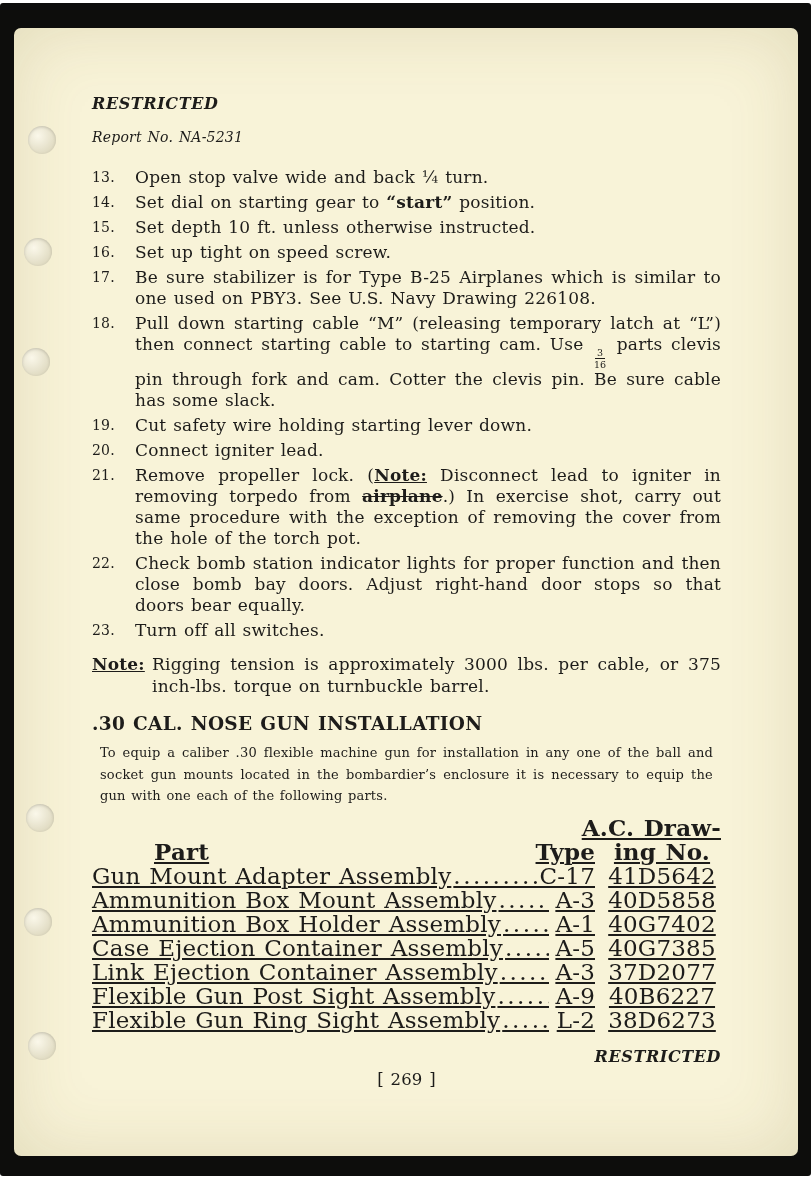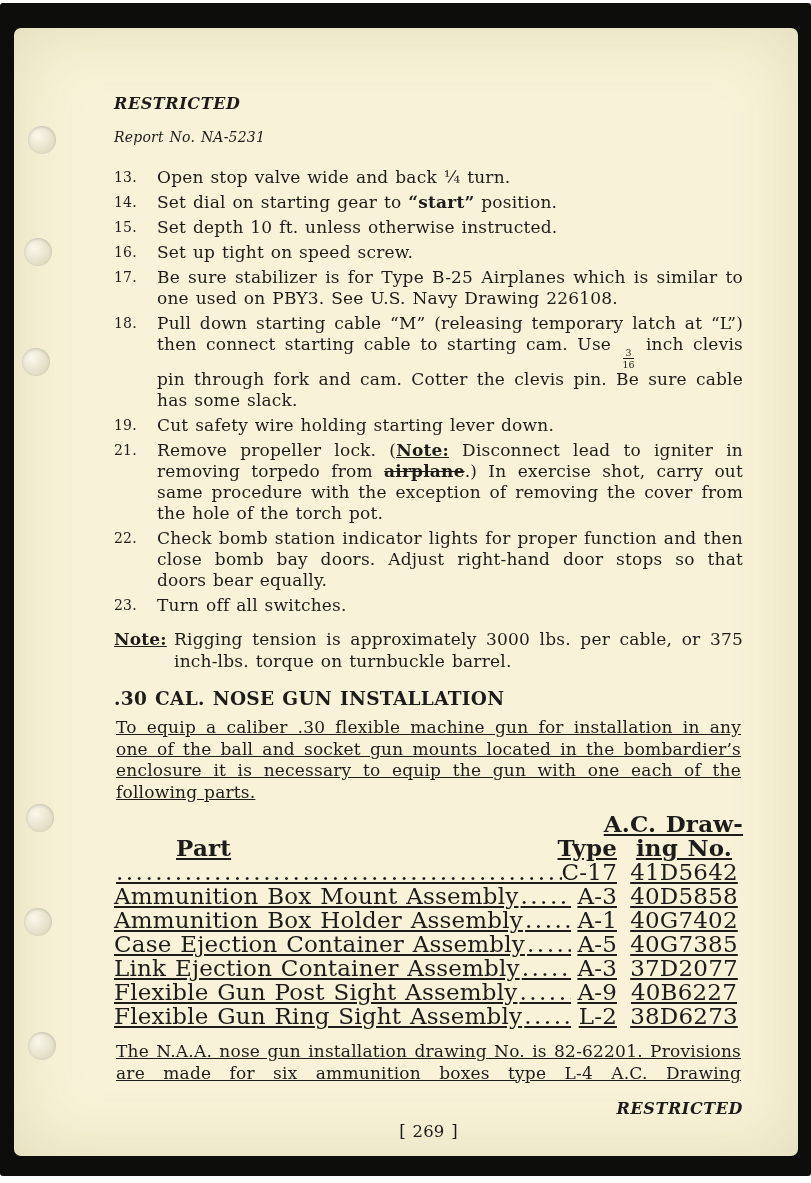--- a/index.html
+++ b/index.html
@@ -16,21 +16,21 @@
   }
   .paper {
     position:absolute; left:14px; right:13px; top:25px; bottom:20px;
     background:var(--paper,#f8f3d8);
     border-radius:7px;
     overflow:hidden;
     box-shadow: inset 0 0 70px rgba(120,100,40,.16);
     color:var(--ink,#1d1c1a);
   }
   .content {
-    position:absolute; top:66px; left:100px; width:629px;
+    position:absolute; top:66px; left:78px; width:629px;
     letter-spacing:.2px; word-spacing:1.2px;
   }
   
   .classification { font-style:italic; font-weight:bold; font-size:16px; letter-spacing:.6px; }
   .report-no { font-style:italic; font-size:14px; margin-top:16px; }
   .doc-header { margin-bottom:22px; }
   
   .list-item { display:flex; margin-bottom:4px; }
   .item-num { flex:0 0 33px; margin-right:10px; font-size:14px; line-height:21px; }
   .item-text { flex:1; font-size:17px; line-height:21px; text-align:justify; }
@@ -40,21 +40,21 @@
   .frac { display:inline-flex; flex-direction:column; align-items:center; vertical-align:-6px; font-size:9.5px; line-height:9px; margin:0 2px; letter-spacing:0; }
   .frac .fnum { border-bottom:1px solid currentColor; padding:0 2px 1px; }
   .frac .fden { padding-top:1px; }
   
   .note-block { display:flex; margin-top:13px; font-size:17px; line-height:21.5px; }
   .note-label { flex:0 0 60px; font-weight:bold; }
   .note-label span { text-decoration:underline; }
   .note-text { flex:1; text-align:justify; }
   
   .section-heading { font-size:18.5px; font-weight:bold; margin:16px 0 8px; letter-spacing:.3px; }
-  .para { font-size:17px; line-height:21.5px; text-align:justify; margin:2px;text-decoration:underline; }
+  .para { font-size:13px; line-height:21.5px; text-align:justify; margin:8px; }
   .closing { margin-top:13px; text-align-last:justify; }
   
   .parts-table { margin-top:9px; font-size:23px;text-decoration:underline; }
   .thead-row1, .thead-row2, .trow { display:flex; align-items:baseline; line-height:24px; }
   .th { font-weight:bold; }
   .th-part { padding-left:62px; }
   .spacer { flex:1; }
   .leader { flex:1; overflow:hidden; white-space:nowrap; letter-spacing:2.5px; padding:0 2px; }
   .ttype { flex:0 0 46px; text-align:right; white-space:nowrap; }
   .tdraw { flex:0 0 118px; text-align:center; margin-left:8px; white-space:nowrap; }
@@ -114,25 +114,29 @@
           </div>
           <div class="list-item">
             <span class="item-num">17.</span>
             <span class="item-text"><span>Be sure stabilizer is for Type B-25 Airplanes which is similar to one used on PBY3.  See U.S. Navy Drawing 226108.</span></span>
           </div>
           <div class="list-item">
             <span class="item-num">18.</span>
             <span class="item-text"><span>Pull down starting cable “M” (releasing temporary latch at “L”) then connect starting cable to starting cam.  Use </span><span class="frac">
                 <span class="fnum">3</span>
                 <span class="fden">16</span>
-              </span><span> inch clevis pin through fork and cam.  Cotter the clevis pin.  Be sure cable has some slack.</span></span>
+              </span><span> parts clevis pin through fork and cam.  Cotter the clevis pin.  Be sure cable has some slack.</span></span>
           </div>
           <div class="list-item">
             <span class="item-num">19.</span>
             <span class="item-text"><span>Cut safety wire holding starting lever down.</span></span>
+          </div>
+          <div class="list-item">
+            <span class="item-num">20.</span>
+            <span class="item-text"><span>Connect igniter lead.</span></span>
           </div>
           <div class="list-item">
             <span class="item-num">21.</span>
             <span class="item-text"><span>Remove propeller lock.  (</span><span class="b ul">Note:</span><span> Disconnect lead to igniter in removing torpedo from </span><span class="strike">airplane</span><span>.)  In exercise shot, carry out same procedure with the exception of removing the cover from the hole of the torch pot.</span></span>
           </div>
           <div class="list-item">
             <span class="item-num">22.</span>
             <span class="item-text"><span>Check bomb station indicator lights for proper function and then close bomb bay doors.  Adjust right-hand door stops so that doors bear equally.</span></span>
           </div>
           <div class="list-item">
@@ -159,20 +163,21 @@
           </div>
           <div class="thead-row2">
             <span class="th-part th">Part</span>
             <span class="spacer"></span>
             <span class="ttype th">Type</span>
             <span class="tdraw th">ing No.</span>
           </div>
         </div>
         <div class="tbody">
             <div class="trow">
+              <span class="tpart">Gun Mount Adapter Assembly</span>
               <span class="leader">......................................................................</span>
               <span class="ttype">C-17</span>
               <span class="tdraw">41D5642</span>
             </div>
             <div class="trow">
               <span class="tpart">Ammunition Box Mount Assembly</span>
               <span class="leader">......................................................................</span>
               <span class="ttype">A-3</span>
               <span class="tdraw">40D5858</span>
             </div>
@@ -202,20 +207,19 @@
             </div>
             <div class="trow">
               <span class="tpart">Flexible Gun Ring Sight Assembly</span>
               <span class="leader">......................................................................</span>
               <span class="ttype">L-2</span>
               <span class="tdraw">38D6273</span>
             </div>
           </div>
       </div>
 
-      <p class="para closing">The N.A.A. nose gun installation drawing No. is 82-62201.  Provisions are made for six ammunition boxes type L-4 A.C. Drawing</p>
 
       <div class="footer-class">RESTRICTED</div>
       <div class="page-number">[ 269 ]</div>
 
     </div>
   </div>
 </div>
 
 </body></html>

